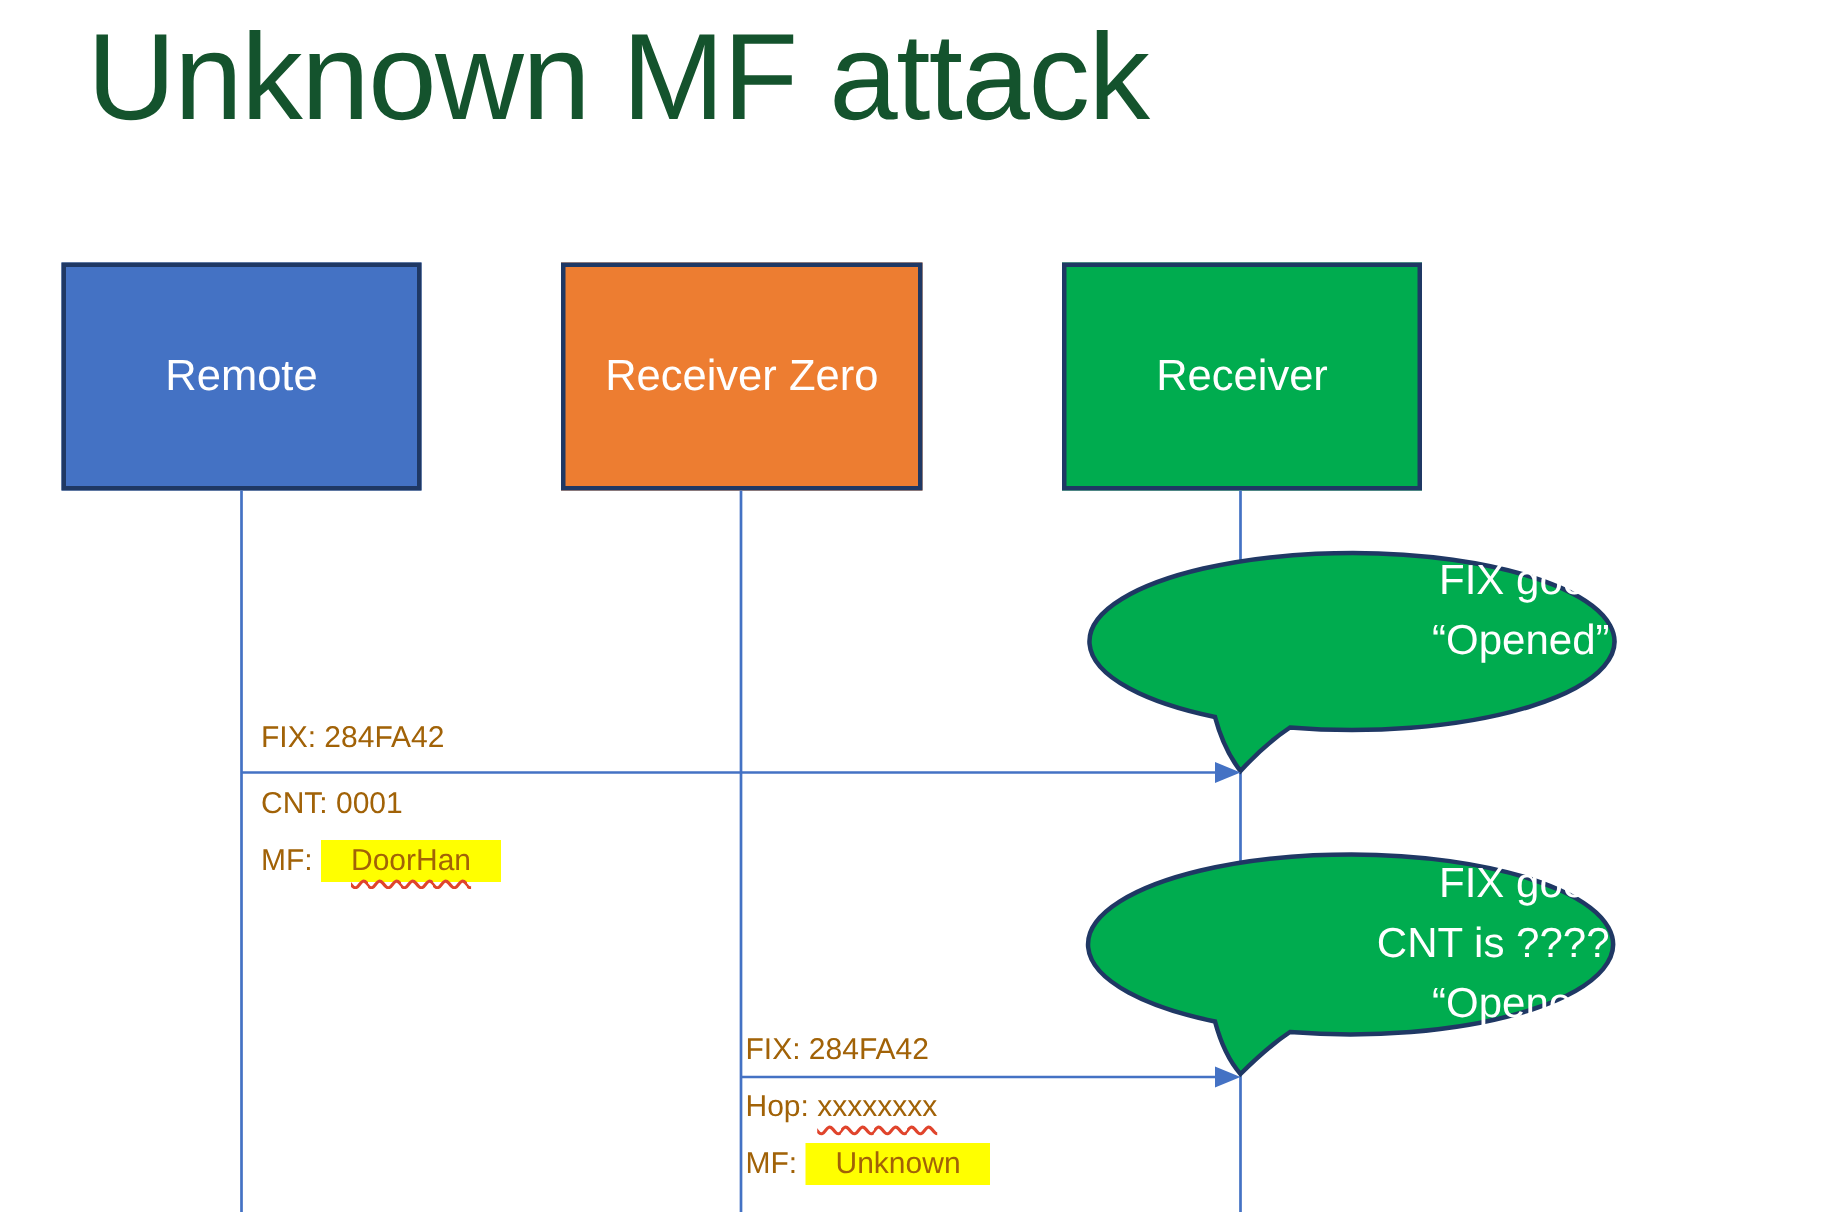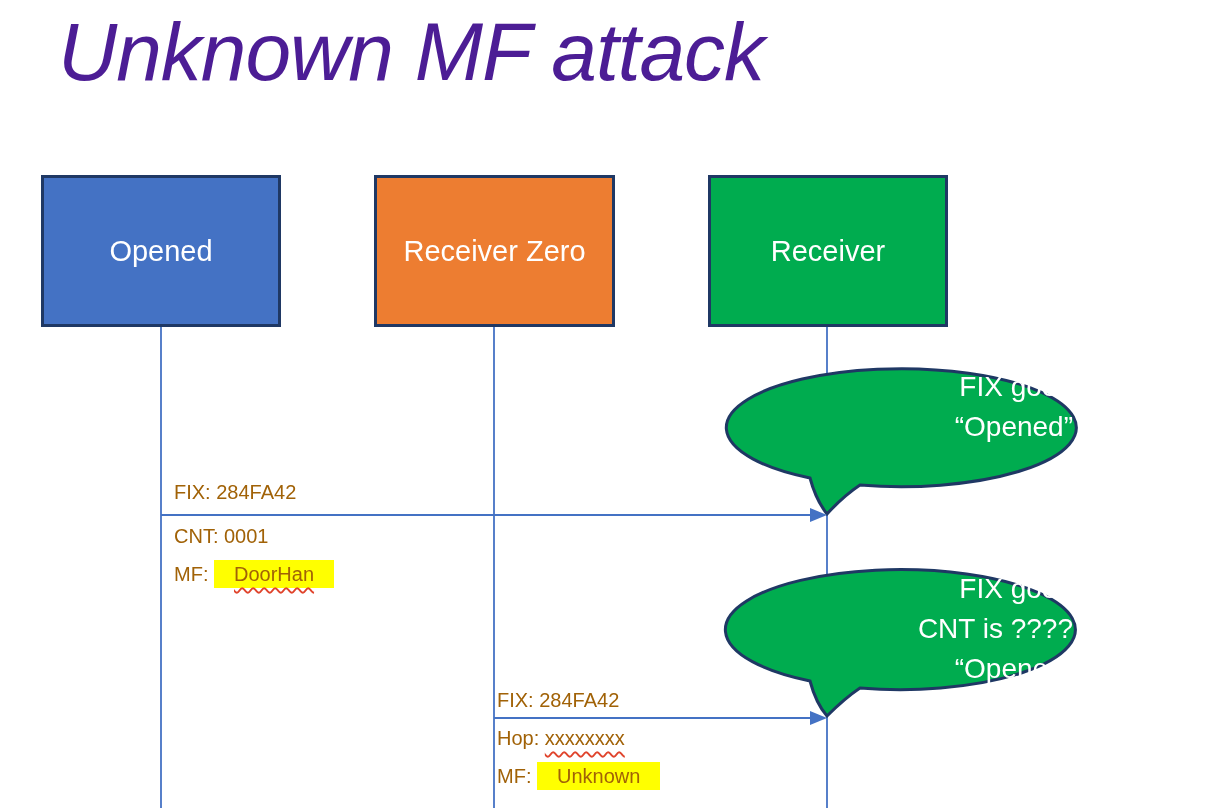--- a/index.html
+++ b/index.html
@@ -10,23 +10,22 @@
     overflow:hidden;
     font-family:"Liberation Sans", sans-serif;
   }
   .title{
     position:absolute;
     left:58px;top:0;height:104px;
     display:flex;align-items:center;
     font-size:82px;
     font-weight:300;
     letter-spacing:-1px;
-    color:#4c1d95;
+    color:#14532d;
     white-space:nowrap;
-    font-style:italic;
   }
   .actor{
     position:absolute;
     top:175px;height:152px;width:240px;
     border:3px solid #1F3864;
     box-sizing:border-box;
     display:flex;align-items:center;justify-content:center;
   }
   .actor-remote{left:41px;}
   .actor-flipper{left:374px;width:241px;}
@@ -74,21 +73,21 @@
   .callout-text-2{top:569px;}
 </style>
 </head>
 <body>
 
 <div class="slide">
 
   <div class="title">Unknown MF attack</div>
 
   <div class="actor actor-remote" style="background-color: rgb(68, 114, 196);">
-    <span class="actor-label">Opened</span>
+    <span class="actor-label">Remote</span>
   </div>
   <div class="actor actor-flipper" style="background-color: rgb(237, 125, 49);">
     <span class="actor-label">Receiver Zero</span>
   </div>
   <div class="actor actor-receiver" style="background-color: rgb(0, 172, 79);">
     <span class="actor-label">Receiver</span>
   </div>
 
   <svg class="layer" width="1216" height="811" viewBox="0 0 1216 811">
 

